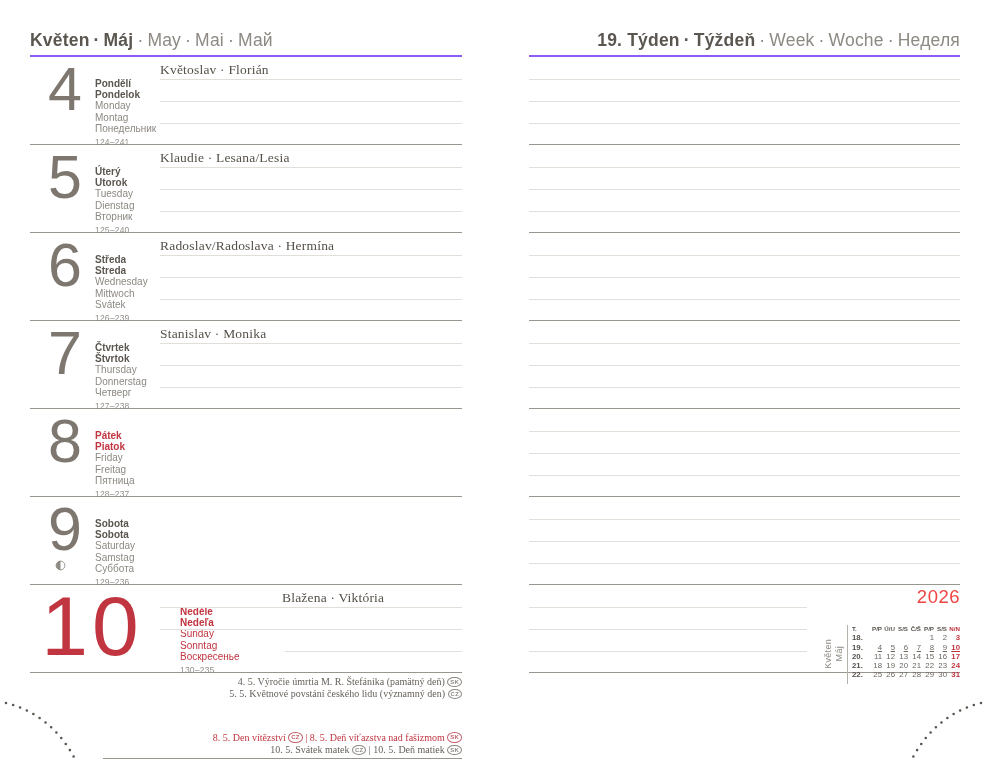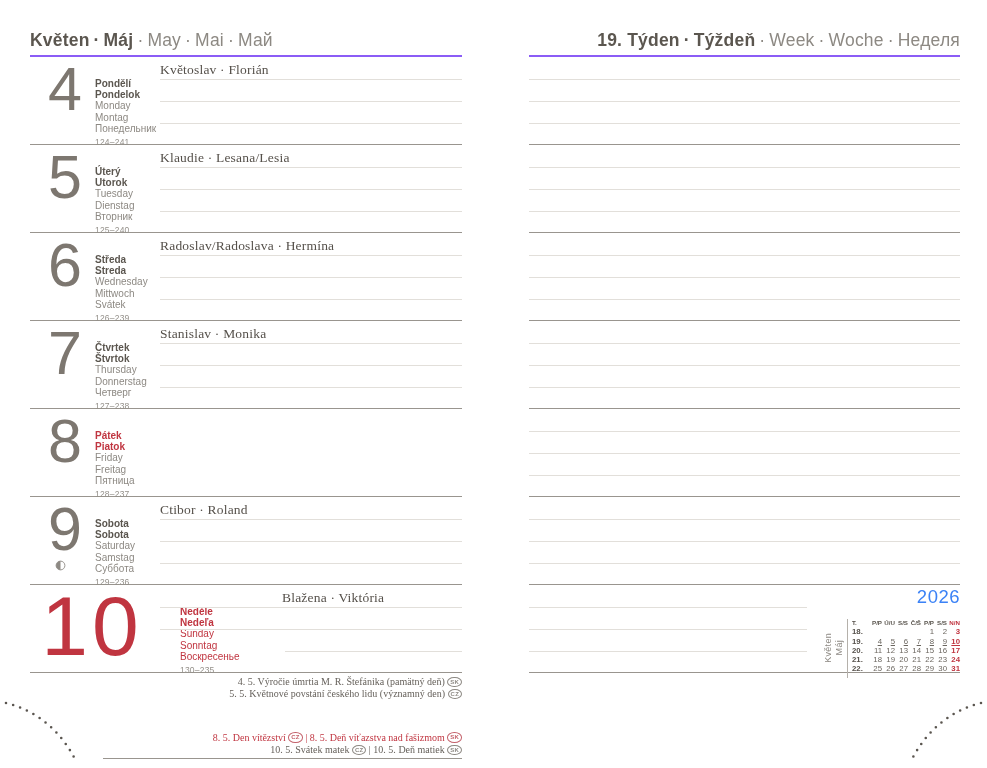--- a/index.html
+++ b/index.html
@@ -48,21 +48,21 @@
   .fnote .it{text-align:right;}
   .badge{display:inline-block;box-sizing:border-box;border:1px solid #8d8983;border-radius:50%;
          font-family:"Liberation Sans",sans-serif;font-style:normal;font-size:6px;font-weight:bold;
          line-height:6.5px;padding:1px 2px;color:#8d8983;vertical-align:1.5px;letter-spacing:.2px;}
   .badge.red{color:#c4616b;border-color:#c4616b;}
   .frule{border-top:1.5px solid #99958f;margin-left:73px;margin-top:2px;}
 
   
   .rblock.last .wline{width:278px;}
   .cal{position:absolute;right:0;top:2px;width:152px;}
-  .cal-year{text-align:right;font-size:18.5px;line-height:19px;color:#3b82f6;letter-spacing:.5px;margin-bottom:12px;}
+  .cal-year{text-align:right;font-size:18.5px;line-height:19px;color:#ef4444;letter-spacing:.5px;margin-bottom:18px;}
   .cal-body{display:flex;justify-content:flex-end;align-items:stretch;height:60px;}
   .cal-month{display:flex;align-items:center;}
   .cal-month span{writing-mode:vertical-rl;transform:rotate(180deg);font-size:9px;line-height:10.5px;
                   color:#8d8983;letter-spacing:.3px;}
   .cal-divider{width:1px;background:#b5b1ab;margin:1px 4px 0 3px;}
   .cal-table{font-size:7.8px;color:#6b665f;}
   .cal-row{display:flex;height:9.3px;line-height:9.3px;}
   .cal-row.hdr{font-size:6.2px;font-weight:bold;color:#5b564f;}
   .cw{width:17px;font-weight:bold;color:#55504a;}
   .cc{width:13px;text-align:right;}
@@ -170,27 +170,20 @@
             <div class="bl">Sobota</div>
             <div class="rl">Saturday</div>
             <div class="rl">Samstag</div>
             <div class="rl">Суббота</div>
             <div class="doy">129–236</div>
           </div>
           <svg class="moon" width="11" height="11" viewBox="0 0 11 11">
             <circle cx="5.5" cy="5.5" r="4.4" fill="none" stroke="#8d8983" stroke-width="0.9"></circle>
             <path d="M5.5 1.1 A4.4 4.4 0 0 0 5.5 9.9 Z" fill="#8d8983"></path>
           </svg>
-          <div class="dlines">
-            <div class="wline f">
-              <span class="names"><span>Ctibor · Roland</span></span>
-            </div>
-            <div class="wline"></div>
-            <div class="wline l3"></div>
-          </div>
         </div>
         <div class="dblock sunday">
           <div class="dnum">10</div>
           <div class="dlabels">
             <div class="bl">Neděle</div>
             <div class="bl">Nedeľa</div>
             <div class="rl">Sunday</div>
             <div class="rl">Sonntag</div>
             <div class="rl">Воскресенье</div>
             <div class="doy">130–235</div>

